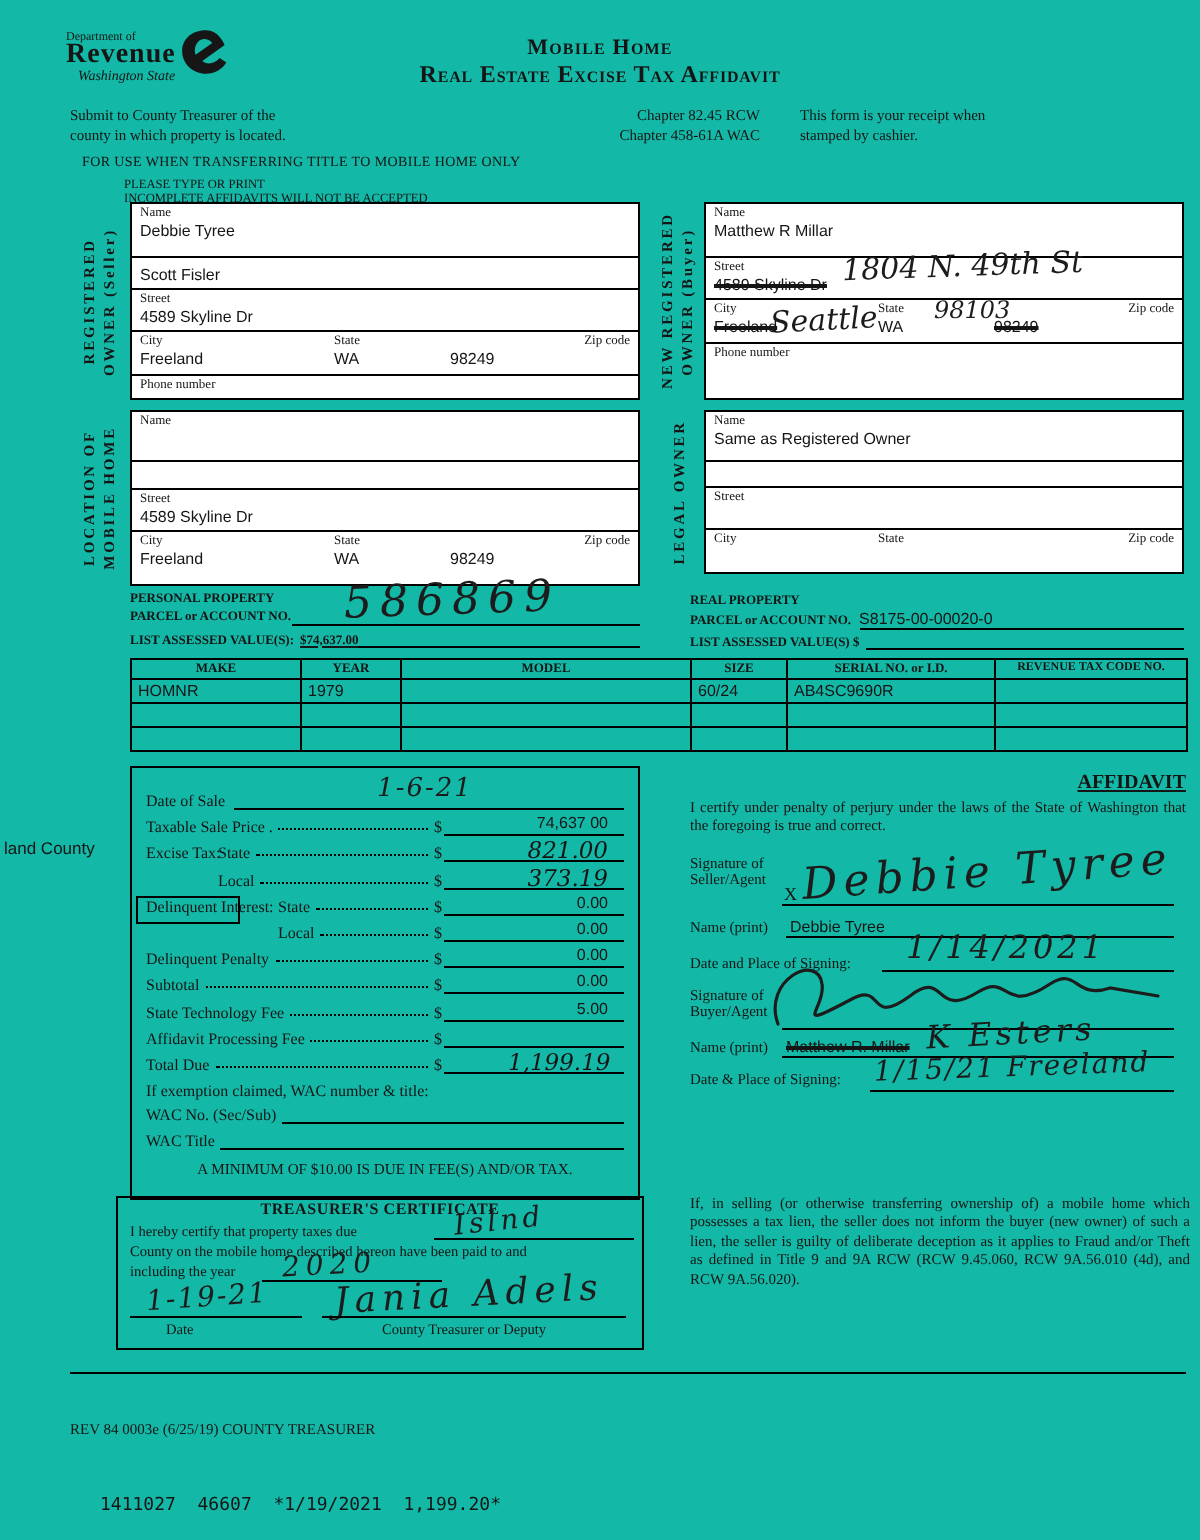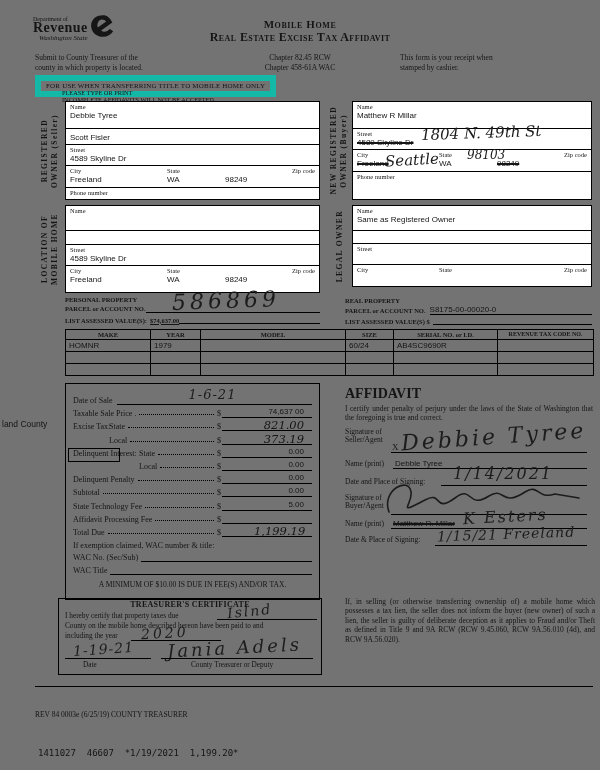--- a/index.html
+++ b/index.html
@@ -1,29 +1,29 @@
 <!DOCTYPE html>
 <html><head>
 <meta charset="utf-8">
 <style>
   * { margin:0; padding:0; box-sizing:border-box; }
   html,body { background:#e8e8e8; }
-  .page { position:relative; width:600px; height:770px; background:#737373;
+  .page { position:relative; width:600px; height:770px; background:#14b8a6;
           font-family:"Liberation Serif", serif; color:#151515; overflow:hidden; }
   .abs { position:absolute; }
 
   
   .logo { display:flex; align-items:flex-start; gap:2px; }
   .logo-dept { font-size:6px; }
   .logo-name { font-size:14px; font-weight:bold; letter-spacing:.5px; line-height:12px; }
   .logo-sub  { font-size:7px; font-style:italic; margin-left:6px; }
   .title1 { font-size:11px; font-weight:bold; font-variant:small-caps; letter-spacing:.6px; text-align:center; }
   .title2 { font-size:12px; font-weight:bold; font-variant:small-caps; letter-spacing:.4px; text-align:center; }
   .h-small { font-size:7.5px; line-height:10px; }
-  .usebox { border:6px solid #14b8a6; font-size:7px; padding:1px 5px; letter-spacing:.2px; }
+  .usebox { border:1px solid #14b8a6; font-size:7px; padding:1px 5px; letter-spacing:.2px; }
   .tiny { font-size:6.3px; line-height:7.5px; }
 
   
   .box { border:1.5px solid #000; background:#fff; }
   .row { border-bottom:1px solid #000; padding:1px 4px; position:relative; overflow:visible; }
   .row.last { border-bottom:none; }
   .flabel { font-size:6.5px; line-height:7.5px; }
   .fvalue { font-family:"Liberation Sans", sans-serif; font-size:8px; line-height:9.5px; }
   .csz { display:flex; }
   .csz .cell { position:relative; }
@@ -92,21 +92,21 @@
     </svg>
   </div>
   <div class="abs" style="left:150px;top:18px;width:300px;">
     <div class="title1">Mobile Home</div>
     <div class="title2">Real Estate Excise Tax Affidavit</div>
   </div>
   <div class="abs h-small" style="left:35px;top:53px;">
     <div>Submit to County Treasurer of the</div>
     <div>county in which property is located.</div>
   </div>
-  <div class="abs h-small" style="left:220px;top:53px;width:160px;text-align:center;">
+  <div class="abs h-small" style="left:220px;top:53px;width:160px;text-align:right;">
     <div>Chapter 82.45 RCW</div>
     <div>Chapter 458-61A WAC</div>
   </div>
   <div class="abs h-small" style="left:400px;top:53px;">
     <div>This form is your receipt when</div>
     <div>stamped by cashier.</div>
   </div>
   <div class="abs usebox" style="left:35px;top:75px;">FOR USE WHEN TRANSFERRING TITLE TO MOBILE HOME ONLY</div>
   <div class="abs tiny" style="left:62px;top:89px;">PLEASE TYPE OR PRINT</div>
   <div class="abs tiny" style="left:62px;top:96px;">INCOMPLETE AFFIDAVITS WILL NOT BE ACCEPTED</div>
@@ -395,21 +395,21 @@
     </div>
     <div class="wacrow">
       <span>WAC Title</span>
       <span class="uline"></span>
     </div>
     <div class="minnote">A MINIMUM OF $10.00 IS DUE IN FEE(S) AND/OR TAX.</div>
   </div>
   <div class="abs" style="left:68px;top:448px;width:52px;height:14px;border:1px solid #000;"></div>
 
   <div class="abs aff" style="left:345px;top:386px;width:248px;height:168px;">
-    <div style="text-align:left;font-weight:bold;font-size:14px;">AFFIDAVIT</div>
+    <div style="text-align:right;font-weight:bold;font-size:10px;text-decoration:underline;">AFFIDAVIT</div>
     <div class="para" style="margin-top:2px;">I certify under penalty of perjury under the laws of the State of Washington that the foregoing is true and correct.</div>
 
     <div class="abs lab" style="left:0;top:42px;">Signature of</div>
     <div class="abs lab" style="left:0;top:50px;text-align:right;">Seller/Agent</div>
     <div class="abs" style="left:47px;top:56px;font-size:9px;">X</div>
     <div class="sigline" style="left:46px;top:66px;width:196px;"></div>
     <div class="abs hw" style="left:56px;top:38px;font-size:22px;letter-spacing:3px;transform:rotate(-4deg);">Debbie Tyree</div>
 
     <div class="abs lab" style="left:0;top:74px;">Name (print)</div>
     <div class="abs" style="left:50px;top:73px;font-family:'Liberation Sans',sans-serif;font-size:8px;">Debbie Tyree</div>
@@ -450,15 +450,15 @@
     <div class="abs hw" style="left:108px;top:38px;font-size:18px;letter-spacing:3px;transform:rotate(-3deg);">Jania Adels</div>
     <div class="sigline" style="left:102px;top:59px;width:152px;"></div>
     <div class="abs t7" style="left:24px;top:61px;">Date</div>
     <div class="abs t7" style="left:132px;top:61px;">County Treasurer or Deputy</div>
   </div>
 
   <div class="abs para" style="left:345px;top:597px;width:250px;">If, in selling (or otherwise transferring ownership of) a mobile home which possesses a tax lien, the seller does not inform the buyer (new owner) of such a lien, the seller is guilty of deliberate deception as it applies to Fraud and/or Theft as defined in Title 9 and 9A RCW (RCW 9.45.060, RCW 9A.56.010 (4d), and RCW 9A.56.020).</div>
 
   <div class="abs" style="left:35px;top:686px;width:558px;border-top:1.5px solid #000;"></div>
   <div class="abs" style="left:35px;top:710px;font-size:7.5px;">REV 84 0003e (6/25/19) COUNTY TREASURER</div>
-  <div class="abs mono" style="left:38px;top:748px;">1411027  46607  *1/19/2021  1,199.20*</div>
+  <div class="abs mono" style="left:50px;top:748px;">1411027  46607  *1/19/2021  1,199.20*</div>
 
 </div>
 
 </body></html>

